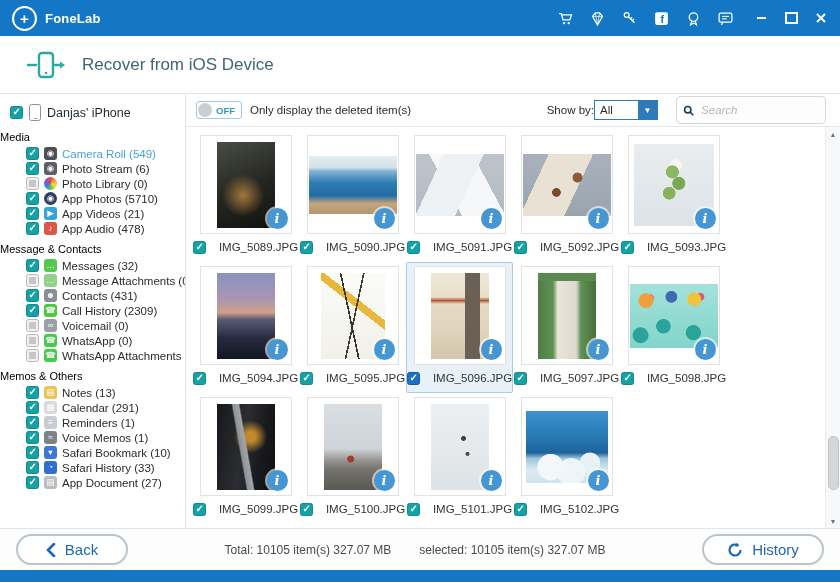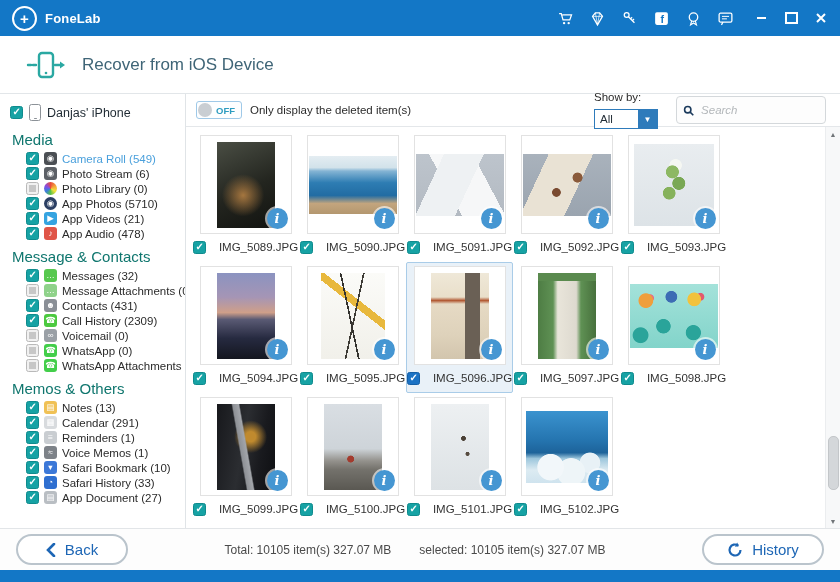--- a/index.html
+++ b/index.html
@@ -16,42 +16,42 @@
   .wc-max{width:9px;height:8px;border:2px solid #fff;}
   
   .header{height:58px;display:flex;align-items:center;gap:16px;padding-left:26px;border-bottom:1px solid #e2e6e9;box-sizing:border-box;}
   .header-title{font-size:17px;color:#3f6577;}
   
   .main{display:flex;height:434px;}
   .sidebar{width:186px;border-right:1px solid #e0e4e7;box-sizing:border-box;overflow:hidden;padding-top:8px;}
   .device-row{display:flex;align-items:center;gap:6px;padding:2px 0 3px 10px;font-size:12.5px;color:#1f2a33;}
   .phone-ic{width:10px;height:15px;border:1.5px solid #8c9298;border-radius:2.5px;position:relative;}
   .phone-ic::after{content:"";position:absolute;bottom:1px;left:50%;margin-left:-1.5px;width:3px;height:1.5px;background:#8c9298;border-radius:1px;}
-  .section-title{padding:7px 0 3px 12px;font-size:15px;color:#0f766e;}
+  .section-title{padding:7px 0 3px 0;font-size:11px;color:#000000;}
   .side-item{display:flex;align-items:center;gap:5px;padding:1px 0 1px 26px;font-size:11.5px;color:#2b2b2b;cursor:pointer;white-space:nowrap;}
   .s-icon{flex:0 0 13px;width:13px;height:13px;border-radius:3px;color:#fff;font-size:8.5px;line-height:13px;text-align:center;overflow:hidden;}
   .s-icon.round{border-radius:50%;}
   .s-icon.wheel{background:conic-gradient(#e84b3c,#f3a33b,#f3e23b,#58c04a,#3b7de0,#8b4be0,#e84b3c);border-radius:50%;}
   .s-label.active{color:#4aa0dc;}
   
   .cb{flex:0 0 13px;width:13px;height:13px;border-radius:2.5px;box-sizing:border-box;position:relative;cursor:pointer;}
   .cb.on{background:#16a2a4;border:1px solid #0f8b8d;}
   .cb.on::after{content:"\2713";position:absolute;left:1.5px;top:-1px;color:#fff;font-size:10px;font-weight:bold;}
   .cb.off{background:#f1f1f1;border:1px solid #b9b9b9;}
   .cb.off::after{content:"";position:absolute;left:2px;top:2px;right:2px;bottom:2px;background:#c7c7c7;}
   .cb.blue{background:#1b72c4;border:1px solid #155fa6;}
   .cb.blue::after{content:"\2713";position:absolute;left:1.5px;top:-1px;color:#fff;font-size:10px;font-weight:bold;}
   
   .content{flex:1;display:flex;flex-direction:column;position:relative;}
   .toolbar{height:33px;display:flex;align-items:center;padding:0 14px 0 10px;border-bottom:1px solid #e4e7ea;box-sizing:border-box;gap:8px;}
   .toggle{width:46px;height:18px;border:1px solid #9fc9e8;border-radius:3px;background:#fdfeff;display:flex;align-items:center;justify-content:flex-end;padding:0 6px 0 0;box-sizing:border-box;position:relative;cursor:pointer;text-align:center;}
   .toggle .knob{position:absolute;left:1px;top:1px;width:14px;height:14px;border-radius:50%;background:#c9ced3;}
   .toggle .t-state{font-size:9.5px;font-weight:bold;color:#2d9cc0;}
   .toggle-label{font-size:11.5px;color:#2b2b2b;}
-  .showby-wrap{margin-left:auto;display:flex;align-items:flex-start;gap:6px;flex-direction:column;}
+  .showby-wrap{margin-left:auto;display:flex;align-items:center;}
   .showby-label{font-size:11.5px;color:#2b2b2b;}
   .dropdown{width:64px;height:20px;border:1px solid #2e7bbb;background:#fff;display:flex;align-items:center;box-sizing:border-box;cursor:pointer;}
   .dropdown .dd-value{flex:1;font-size:11.5px;padding-left:5px;color:#1f2a33;}
   .dropdown .dd-btn{width:19px;height:100%;background:#2e7bbb;color:#fff;font-size:8px;display:flex;align-items:center;justify-content:center;}
   .searchbox{width:150px;height:28px;border:1px solid #d4d8db;border-radius:4px;background:#fdfdfd;display:flex;align-items:center;padding:0 6px;box-sizing:border-box;gap:5px;margin-left:10px;}
   .searchbox input{border:0;outline:0;background:transparent;width:100%;font-size:11.5px;font-style:italic;color:#444;font-family:"Liberation Sans",sans-serif;}
   .searchbox input::placeholder{color:#b3b7ba;font-style:italic;}
   
   .gridwrap{position:relative;flex:1;overflow:hidden;}
   .grid{display:flex;flex-wrap:wrap;padding:4px 0 0 6px;width:560px;}

